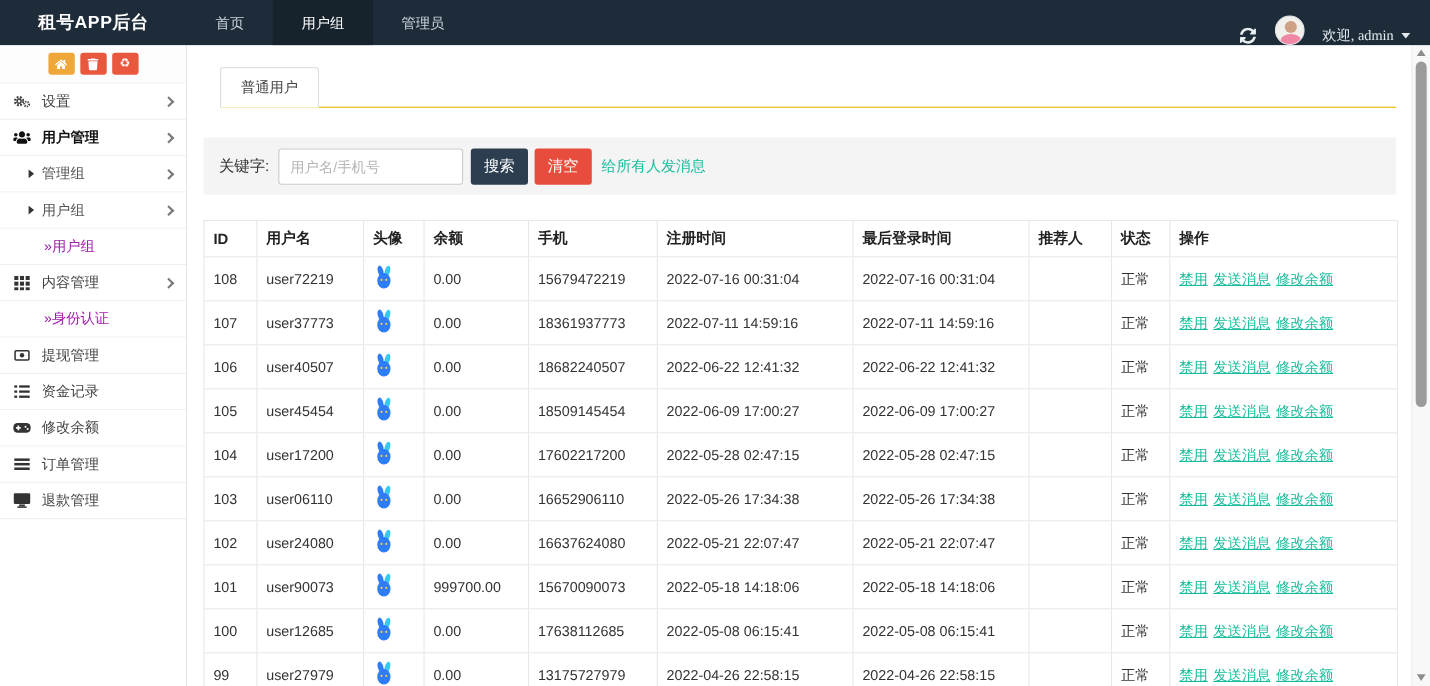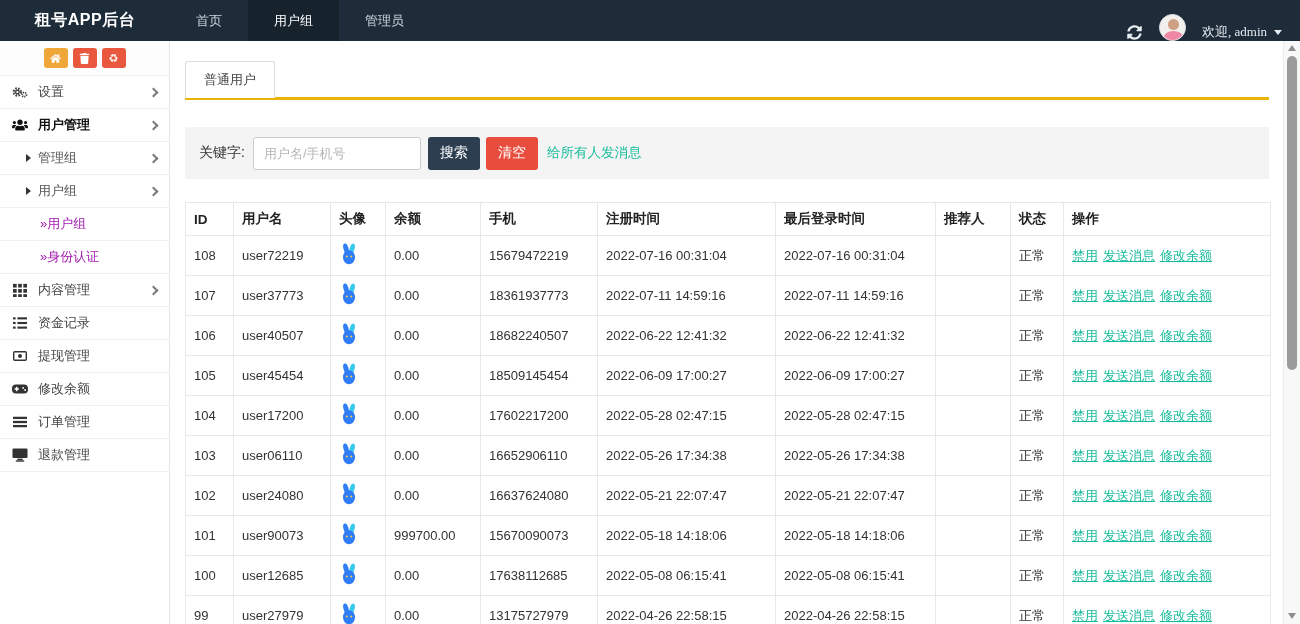--- a/index.html
+++ b/index.html
@@ -32,21 +32,21 @@
   .menu-item .mi-icon { width:18px; height:14px; margin-right:8px; display:flex; align-items:center; }
   .menu-item .mi-icon svg { width:16px; height:14px; }
   .menu-item.bold { font-weight:bold; color:#111; }
   .menu-item.lv2 { padding-left:26px; color:#555; }
   .menu-item.lv3 { padding-left:40px; color:#a21caf; }
   .tri-right { width:0; height:0; border-top:4px solid transparent; border-bottom:4px solid transparent; border-left:5px solid #333; margin-right:7px; }
   .chev { margin-left:auto; width:7px; height:7px; border-top:2px solid #7a7a7a; border-right:2px solid #7a7a7a; transform:rotate(45deg); }
 
   
   .main { position:absolute; top:41px; left:171px; right:17px; bottom:0; background:#fff; padding:0 14px; overflow:hidden; }
-  .tab-row { margin-top:19px; border-bottom:3px solid #eab308; display:flex; }
+  .tab-row { margin-top:19px; border-bottom:1px solid #eab308; display:flex;margin-left:15px; }
   .tab { padding:9px 18px 8px; font-size:13px; color:#444; background:#fff; border:1px solid #ddd; border-bottom:1px solid #fff; border-radius:3px 3px 0 0; position:relative; top:1px; cursor:pointer; }
 
   .search-band { margin-top:27px; height:52px; background:var(--search_band); display:flex; align-items:center; padding:0 14px; }
   .search-label { font-size:14px; color:#333; margin-right:8px; }
   .search-input { width:168px; height:33px; border:1px solid #ccc; border-radius:3px; padding:0 10px; font-size:13px; color:#333; font-family:inherit; background:#fff; }
   .search-input::placeholder { color:#b5b5b5; }
   .btn { height:33px; padding:0 12px; border:none; border-radius:3px; color:#fff; font-size:14px; font-family:inherit; cursor:pointer; }
   .btn-search { background:var(--dark_btn); margin-left:7px; }
   .btn-clear { background:var(--danger); margin-left:6px; }
   .broadcast-link { margin-left:9px; font-size:13.5px; color:var(--teal); text-decoration:none; cursor:pointer; }
@@ -140,64 +140,64 @@
   <div class="menu-item lv2">
     <span class="tri-right"></span>
     <span>用户组</span>
     <span class="chev"></span>
   </div>
 
   <div class="menu-item lv3">
     <span>»用户组</span>
   </div>
 
-  <div class="menu-item lv3">
-    <span>»身份认证</span>
-  </div>
-
   <div class="menu-item">
     <span class="mi-icon">
       <svg viewBox="0 0 16 16" fill="#333">
           <rect x="0" y="1" width="4.2" height="4.2"></rect>
           <rect x="5.9" y="1" width="4.2" height="4.2"></rect>
           <rect x="11.8" y="1" width="4.2" height="4.2"></rect>
           <rect x="0" y="6.9" width="4.2" height="4.2"></rect>
           <rect x="5.9" y="6.9" width="4.2" height="4.2"></rect>
           <rect x="11.8" y="6.9" width="4.2" height="4.2"></rect>
           <rect x="0" y="12.8" width="4.2" height="3.2"></rect>
           <rect x="5.9" y="12.8" width="4.2" height="3.2"></rect>
           <rect x="11.8" y="12.8" width="4.2" height="3.2"></rect>
         </svg>
     </span>
     <span>内容管理</span>
     <span class="chev"></span>
   </div>
 
+  <div class="menu-item lv3">
+    <span>»身份认证</span>
+  </div>
+
+  <div class="menu-item">
+    <span class="mi-icon">
+      <svg viewBox="0 0 16 16">
+          <rect x="0.8" y="3.2" width="14.4" height="9.6" rx="1.2" fill="none" stroke="#333" stroke-width="1.6"></rect>
+          <circle cx="8" cy="8" r="2.3" fill="#333"></circle>
+        </svg>
+    </span>
+    <span>提现管理</span>
+  </div>
+
   <div class="menu-item">
     <span class="mi-icon">
       <svg viewBox="0 0 16 16" fill="#333">
           <rect x="0" y="1.5" width="3" height="2.4"></rect>
           <rect x="5" y="1.5" width="11" height="2.4"></rect>
           <rect x="0" y="6.8" width="3" height="2.4"></rect>
           <rect x="5" y="6.8" width="11" height="2.4"></rect>
           <rect x="0" y="12.1" width="3" height="2.4"></rect>
           <rect x="5" y="12.1" width="11" height="2.4"></rect>
         </svg>
     </span>
     <span>资金记录</span>
-  </div>
-
-  <div class="menu-item">
-    <span class="mi-icon">
-      <svg viewBox="0 0 16 16">
-          <rect x="0.8" y="3.2" width="14.4" height="9.6" rx="1.2" fill="none" stroke="#333" stroke-width="1.6"></rect>
-          <circle cx="8" cy="8" r="2.3" fill="#333"></circle>
-        </svg>
-    </span>
-    <span>提现管理</span>
   </div>
 
   <div class="menu-item">
     <span class="mi-icon">
       <svg viewBox="0 0 20 14">
           <rect x="0" y="1.5" width="20" height="11" rx="5" fill="#333"></rect>
           <rect x="3.2" y="6" width="5.4" height="1.9" fill="#fff"></rect>
           <rect x="4.9" y="4.3" width="1.9" height="5.4" fill="#fff"></rect>
           <circle cx="14" cy="5.6" r="1.15" fill="#fff"></circle>
           <circle cx="16.4" cy="8.3" r="1.15" fill="#fff"></circle>

